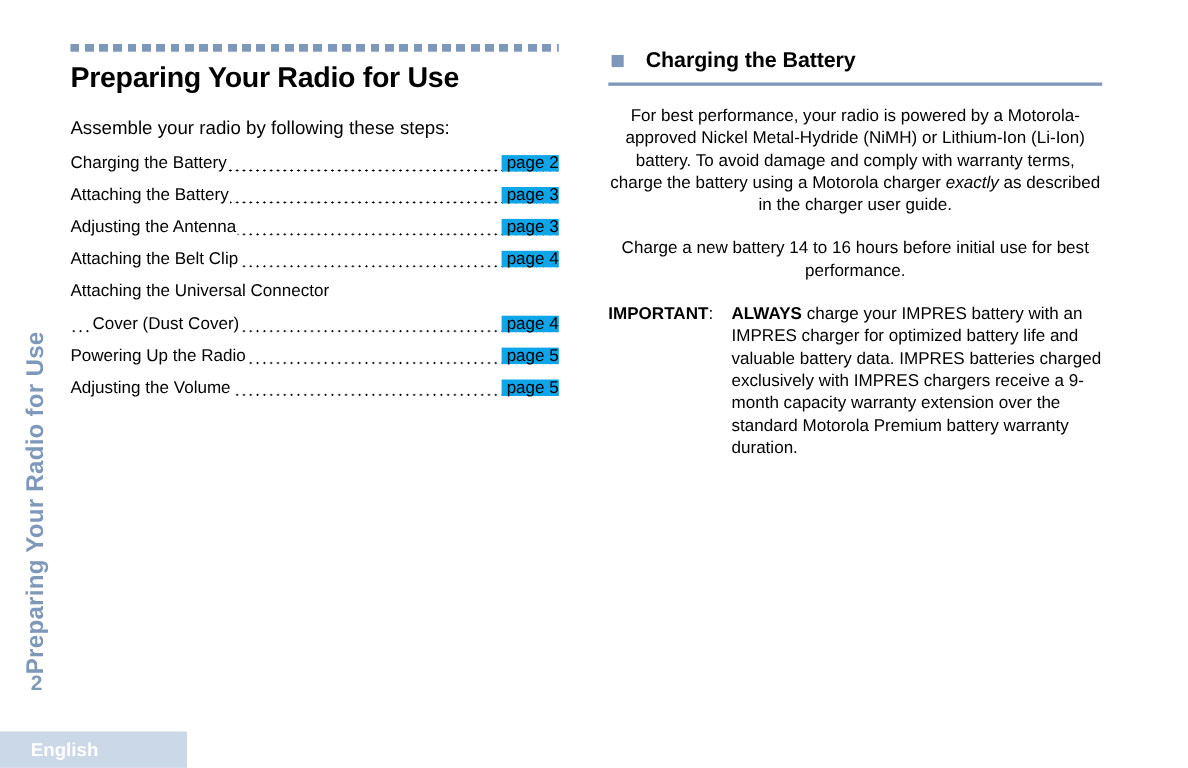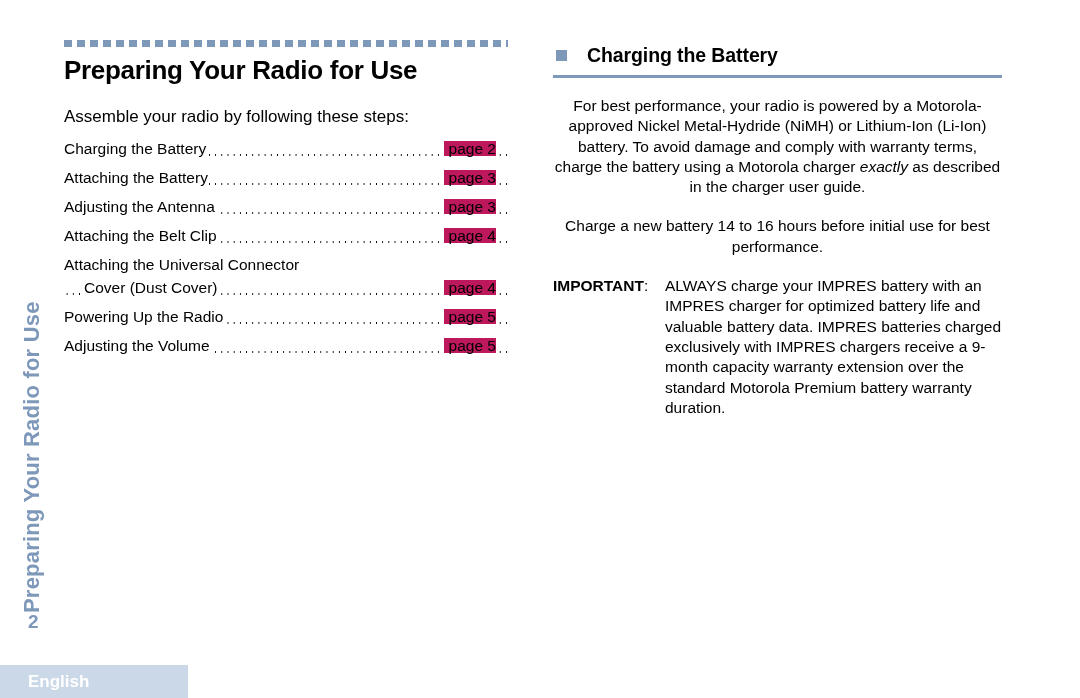--- a/index.html
+++ b/index.html
@@ -48,21 +48,21 @@
     color: #7e98ba;
     font-size: 19px;
     font-weight: bold;
   }
 
   
   #lang-bar {
     position: absolute;
     left: 0px;
     top: 665px;
-    width: 188px;
+    width: 170px;
     height: 33px;
     background: #cbd8e8;
   }
   #lang-label {
     position: absolute;
     left: 28px;
     top: 7px;
     color: #ffffff;
     font-size: 17px;
     font-weight: bold;
@@ -104,43 +104,43 @@
     height: 18px;
   }
   .toc-entry .toc-text {
     background: #ffffff;
     padding-right: 1px;
     position: relative;
     z-index: 2;
   }
   .toc-entry .toc-page {
     position: absolute;
-    right: 12px;
+    right: 0;
     top: 0;
-    background: #be185d;
+    background: #0ea5e9;
     padding-left: 5px;
     z-index: 2;
     white-space: nowrap;
   }
   .toc-entry .toc-dots {
     position: absolute;
     left: 0;
     right: 0;
     bottom: 3px;
     height: 2px;
     z-index: 1;
     background-image: radial-gradient(circle, #000 0.9px, transparent 1px);
     background-size: 6.2px 2px;
     background-repeat: repeat-x;
   }
   .toc-sub {
     padding-left: 20px;
   }
   .toc-entry.wrap-head {
-    margin-bottom: 5px;
+    margin-bottom: 12px;
   }
 
   
   #right-col {
     position: absolute;
     left: 553px;
     top: 40px;
     width: 449px;
   }
   #section-head-row {
@@ -185,21 +185,21 @@
     font-weight: bold;
     flex: 0 0 auto;
     width: 112px;
   }
   #important-label .colon { font-weight: normal; }
   #important-body {
     font-size: 15.5px;
     line-height: 20.3px;
     flex: 1 1 auto;
   }
-  #important-body b { font-weight: normal; text-align: right; }
+  #important-body b { font-weight: bold; text-align: right; }
 </style>
 </head>
 <body>
 
 <div id="side-tab">
   <div id="side-tab-label">Preparing Your Radio for Use</div>
 </div>
 
 <div id="page-number">2</div>
 

